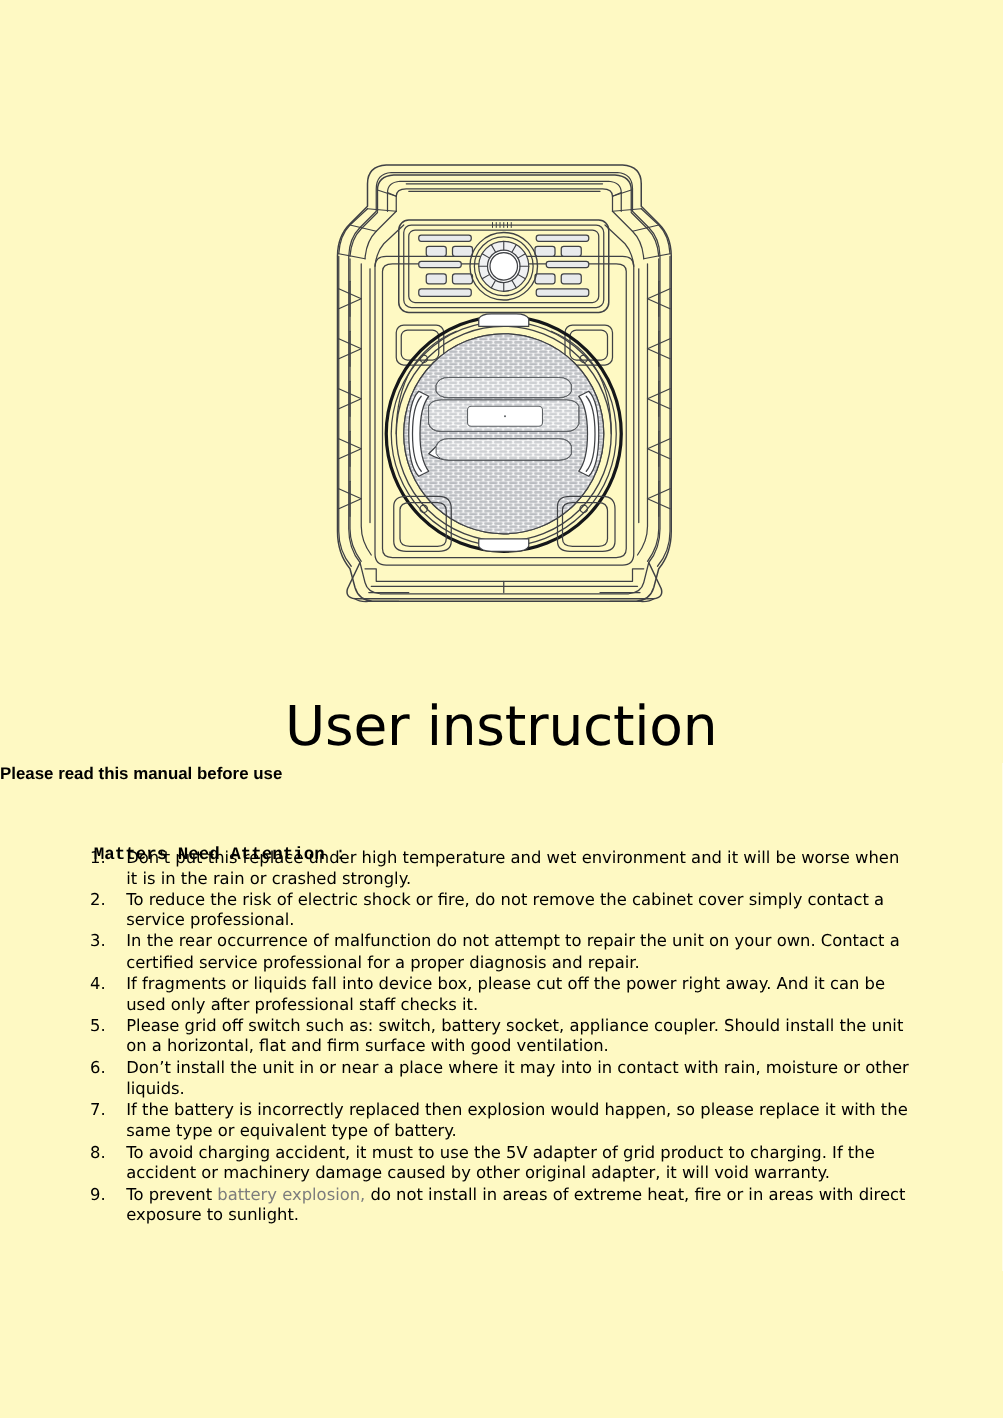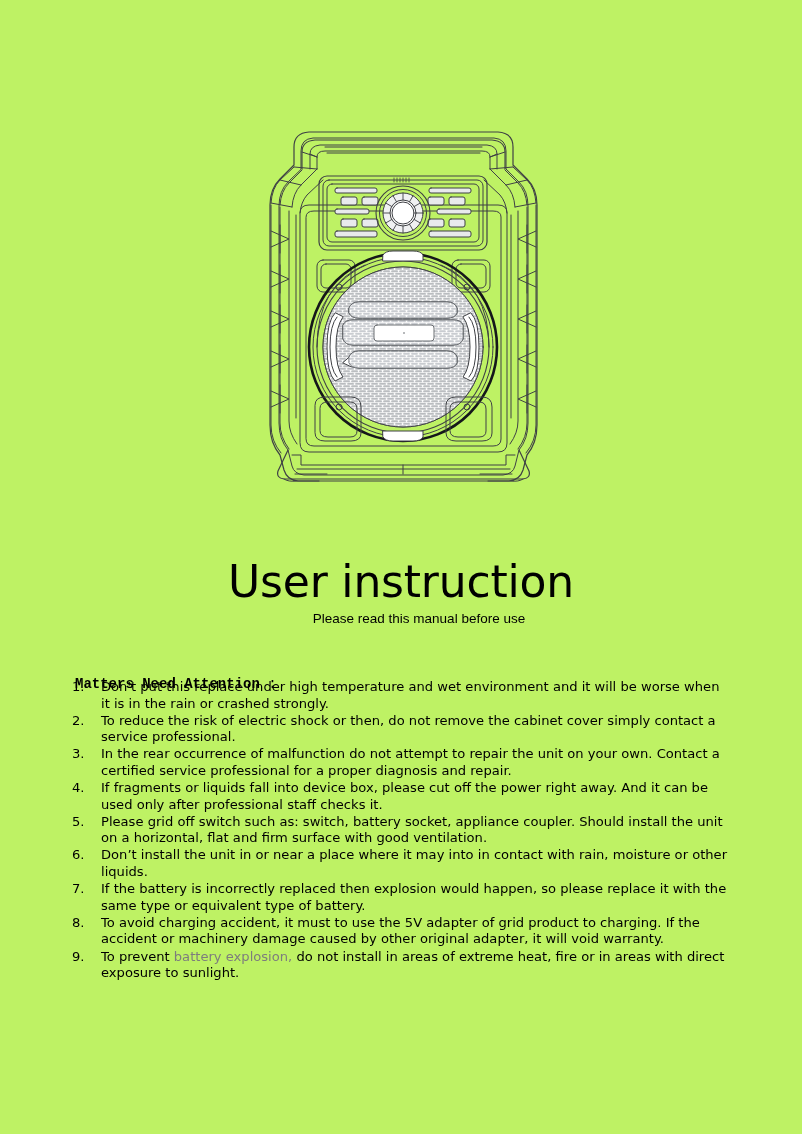--- a/index.html
+++ b/index.html
@@ -11,21 +11,21 @@
     width: 802px;
     height: 1134px;
     position: relative;
     font-family: "DejaVu Sans", sans-serif;
     color: #000000;
     overflow: hidden;
   }
   .page {
     position: absolute;
     inset: 0;
-    background: #bef264;
+    background: #fef9c3;
   }
 
   
   .illustration {
     position: absolute;
     left: 231px;
     top: 125px;
     width: 345px;
     height: 372px;
   }
@@ -43,27 +43,26 @@
     font-weight: 400;
     line-height: 52px;
     letter-spacing: -0.2px;
     color: #000000;
   }
   .subtitle {
     position: absolute;
     left: 0;
     right: 0;
     top: 610px;
-    text-align: center;
+    text-align: left;
     font-family: "Liberation Sans", sans-serif;
     font-size: 13.5px;
-    font-weight: 400;
+    font-weight: 700;
     line-height: 18px;
     color: #000000;
-    margin-left: 36px;
   }
 
   
   .section-heading {
     position: absolute;
     left: 75px;
     top: 675px;
     font-family: Liberation Mono, monospace;
     font-size: 14px;
     line-height: 19px;
@@ -341,21 +340,21 @@
     <span class="strong">Matters Need Attention</span><span class="colon"> :</span>
   </div>
 
   <ol class="notice-list">
     <li class="notice-item">
       <span class="notice-num">1.</span>
       <span class="notice-text">Don't put this replace under high temperature and wet environment and it will be worse when it is in the rain or crashed strongly.</span>
     </li>
     <li class="notice-item">
       <span class="notice-num">2.</span>
-      <span class="notice-text">To reduce the risk of electric shock or then, do not remove the cabinet cover simply contact a service professional.</span>
+      <span class="notice-text">To reduce the risk of electric shock or fire, do not remove the cabinet cover simply contact a service professional.</span>
     </li>
     <li class="notice-item">
       <span class="notice-num">3.</span>
       <span class="notice-text">In the rear occurrence of malfunction do not attempt to repair the unit on your own. Contact a certified service professional for a proper diagnosis and repair.</span>
     </li>
     <li class="notice-item">
       <span class="notice-num">4.</span>
       <span class="notice-text">If fragments or liquids fall into device box, please cut off the power right away. And it can be used only after professional staff checks it.</span>
     </li>
     <li class="notice-item">

